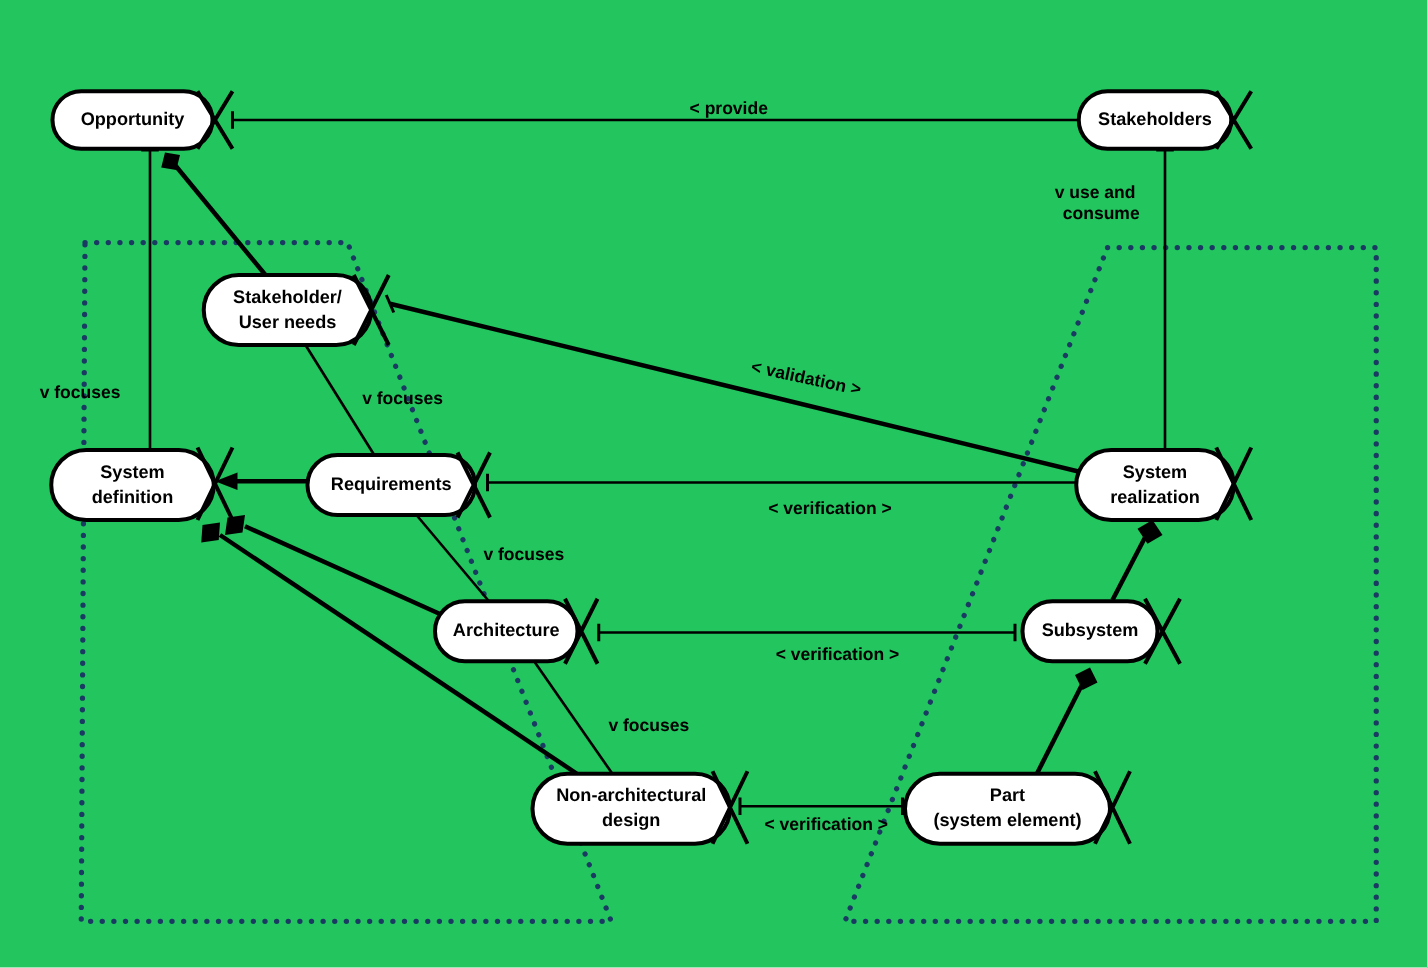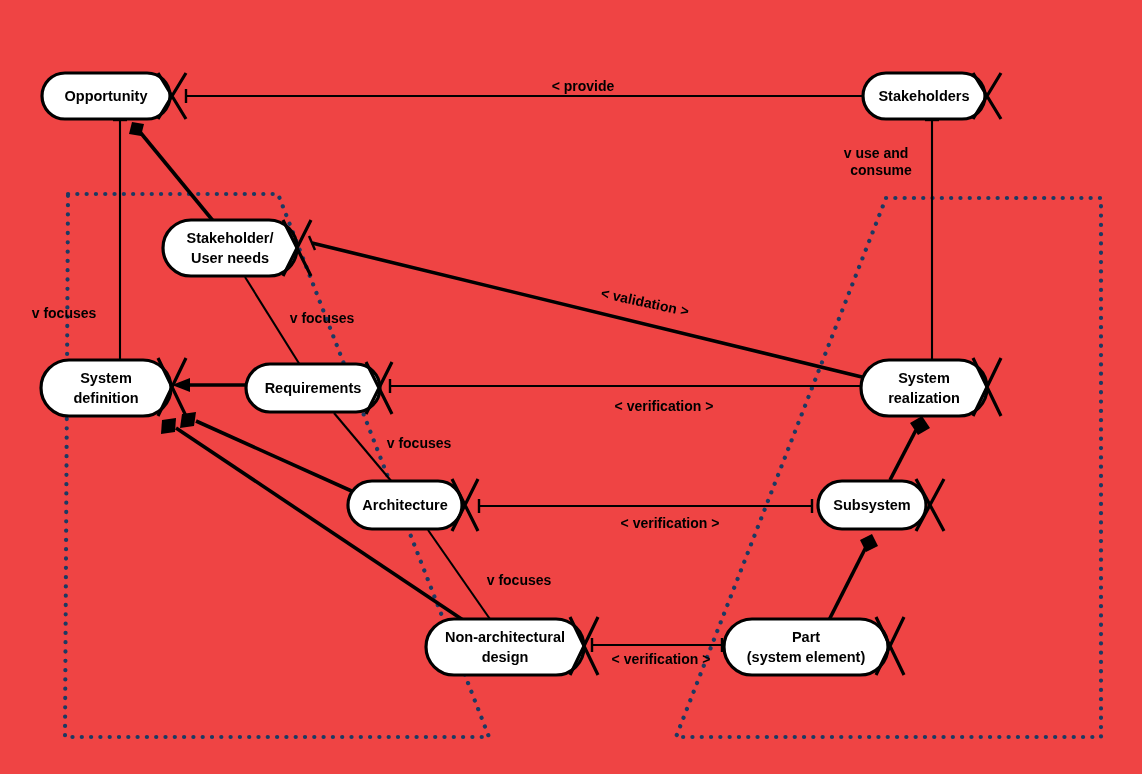--- a/index.html
+++ b/index.html
@@ -7,21 +7,21 @@
     padding: 0;
     background: #ffffff;
   }
   body {
     font-family: "Liberation Sans", sans-serif;
   }
   #canvas {
     position: relative;
     width: 1142px;
     height: 774px;
-    background: #ef4444;
+    background: #22c55e;
     overflow: hidden;
     text-align: center;
   }
   svg#diagram {
     display: block;
     width: 1142px;
     height: 774px;
   }
   .node-shape {
     fill: #ffffff;

